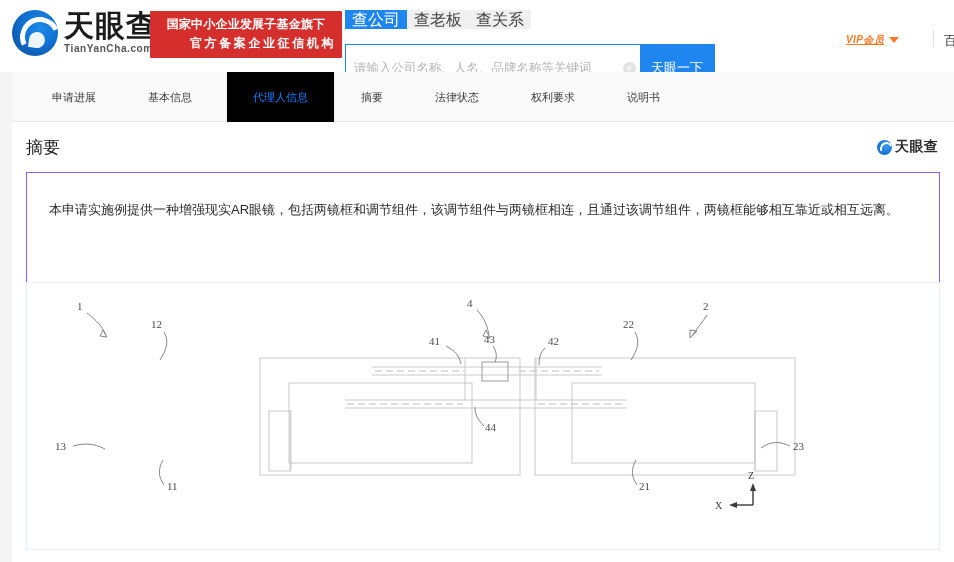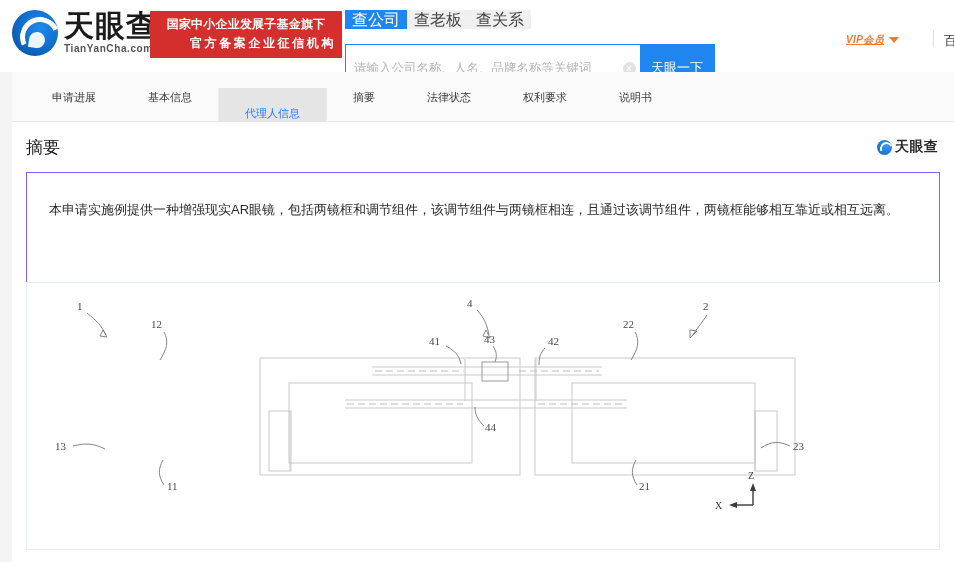--- a/index.html
+++ b/index.html
@@ -85,22 +85,22 @@
   .tabbar{
     position:absolute;left:12px;top:72px;width:942px;height:50px;
     background:#fafafa;border-bottom:1px solid #e8e8e8;box-sizing:border-box;
   }
   .tabs{display:flex;height:50px;align-items:stretch;padding-left:14px;}
   .tab{
     font-size:11px;color:#3b3b3b;display:flex;align-items:center;justify-content:center;
     padding:0 26px;cursor:pointer;white-space:nowrap;box-sizing:border-box;
   }
   .tab.active{
-    color:#1f7cff;background:#e5e5e5;border-left:1px solid #ececec;border-right:1px solid #ececec;
-    position:relative;top:16px;height:50px;
+    color:#1f7cff;background:#000000;border-left:1px solid #ececec;border-right:1px solid #ececec;
+    position:relative;top:0;height:50px;margin-left:8px;
   }
 
   
   .content{position:absolute;left:12px;top:122px;width:942px;height:440px;background:#ffffff;box-sizing:border-box;}
   .sec-head{position:relative;height:50px;}
   .sec-title{position:absolute;left:14px;top:14px;font-size:17px;color:#1a1a1a;font-weight:normal;}
   .wm{position:absolute;right:16px;top:16px;display:flex;align-items:center;opacity:.95;}
   .wm-mark{width:15px;height:15px;border-radius:50%;
     background:radial-gradient(circle at 62% 38%, #2f95ef 0%, #1273d4 55%, #0a5dae 100%);
     position:relative;overflow:hidden;flex:none;}

